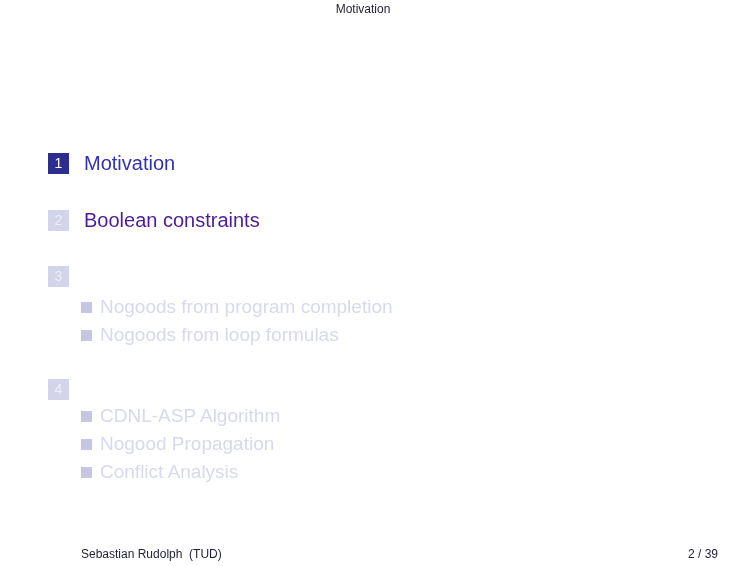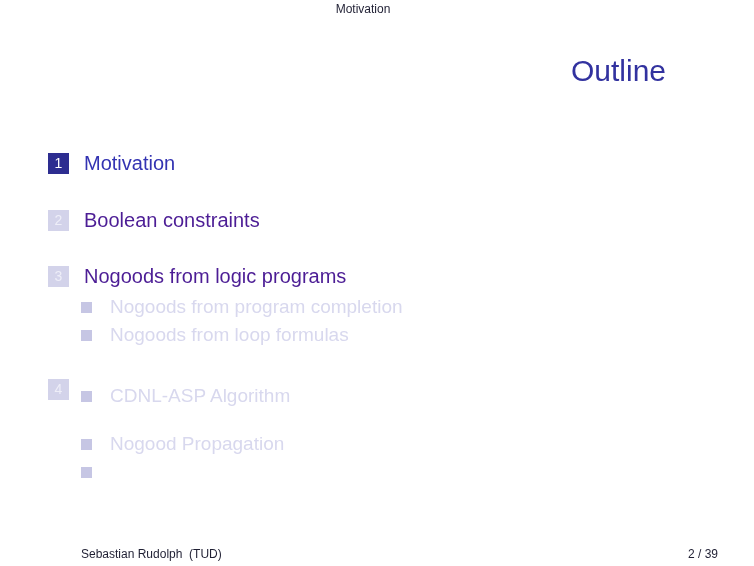--- a/index.html
+++ b/index.html
@@ -68,21 +68,21 @@
   .toc-item.faded .label {
     color: #4c1d95;
   }
 
   .toc-subitem {
     position: absolute;
     left: 53px;
     height: 22px;
     display: flex;
     align-items: center;
-    gap: 18px;
+    gap: 8px;
     cursor: pointer;
   }
   .toc-subitem .bullet {
     width: 11px;
     height: 11px;
     background: #c6c6e4;
     flex: 0 0 auto;
   }
   .toc-subitem .label {
     font-size: 19px;
@@ -121,65 +121,64 @@
     white-space: pre;
   }
 </style>
 </head>
 <body>
 
 <div class="slide">
 
   <div class="header-section">Motivation</div>
 
-  <h1 class="frame-title">Outline</h1>
 
   <div>
 
     <div class="toc-item" style="top:151px">
       <span class="num">1</span>
       <span class="label">Motivation</span>
     </div>
 
     <div class="toc-item faded" style="top:208px">
       <span class="num">2</span>
       <span class="label">Boolean constraints</span>
     </div>
 
     <div class="toc-item faded" style="top:264px">
       <span class="num">3</span>
-      <span class="label">Nogoods from logic programs</span>
     </div>
 
     <div class="toc-subitem" style="top:296px">
       <span class="bullet"></span>
       <span class="label">Nogoods from program completion</span>
     </div>
 
     <div class="toc-subitem" style="top:324px">
       <span class="bullet"></span>
       <span class="label">Nogoods from loop formulas</span>
     </div>
 
     <div class="toc-item faded" style="top:377px">
       <span class="num">4</span>
     </div>
 
-    <div class="toc-subitem" style="top:385px">
+    <div class="toc-subitem" style="top:405px">
       <span class="bullet"></span>
       <span class="label">CDNL-ASP Algorithm</span>
     </div>
 
     <div class="toc-subitem" style="top:433px">
       <span class="bullet"></span>
       <span class="label">Nogood Propagation</span>
     </div>
 
     <div class="toc-subitem" style="top:461px">
       <span class="bullet"></span>
+      <span class="label">Conflict Analysis</span>
     </div>
 
   </div>
 
   <div class="footline">
     <span class="foot-author">Sebastian Rudolph  (TUD)</span>
     <span class="foot-page">2 / 39</span>
   </div>
 
 </div>

